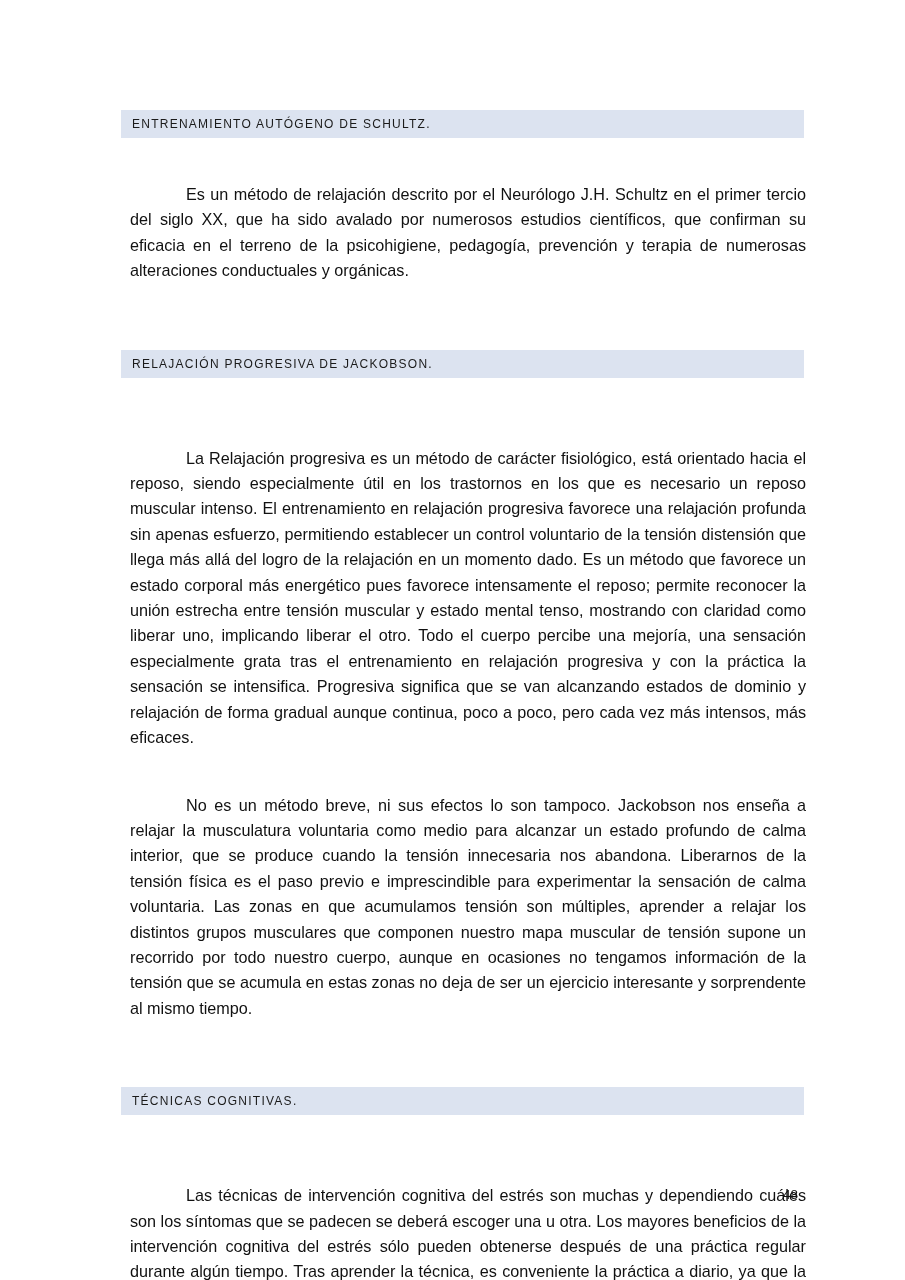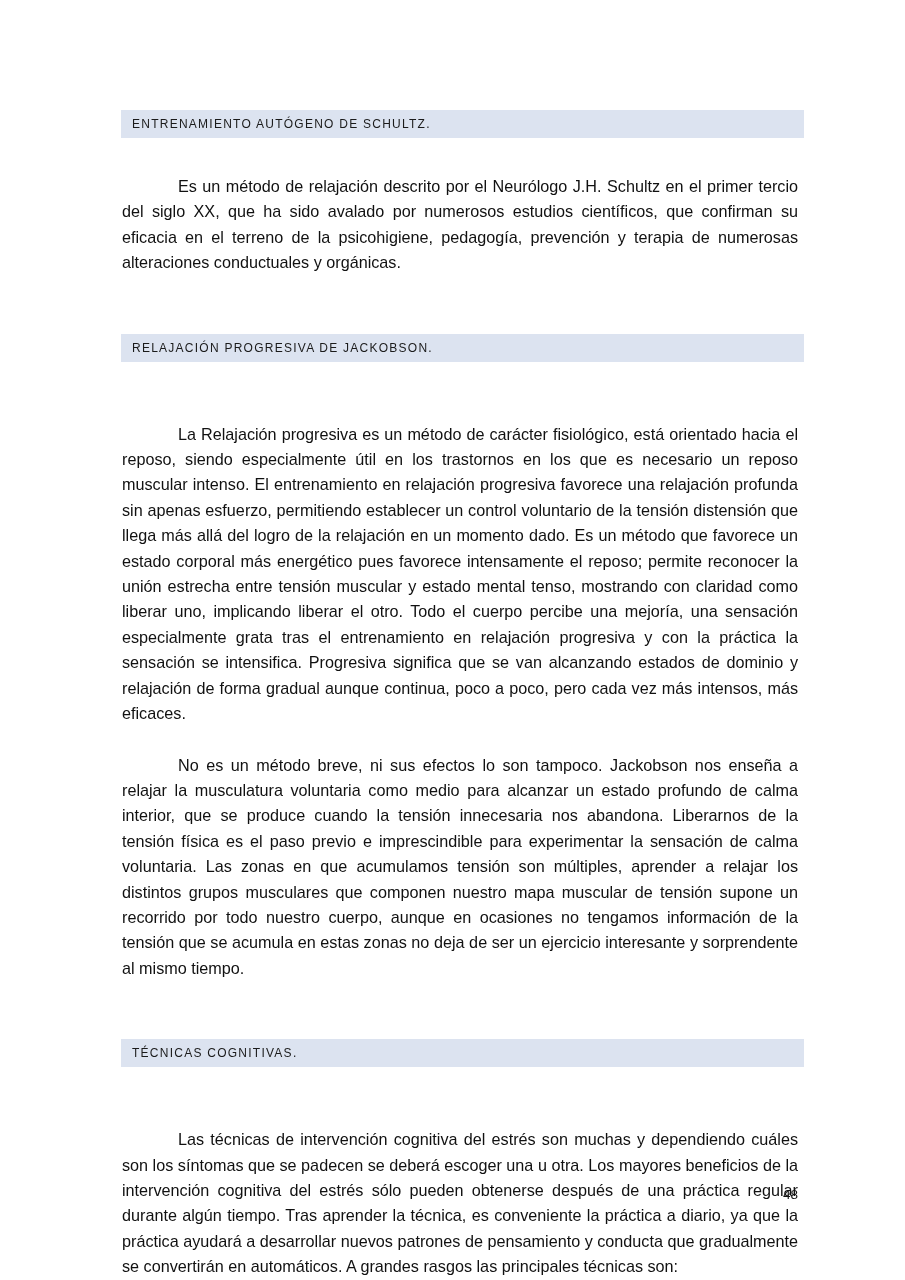--- a/index.html
+++ b/index.html
@@ -50,21 +50,21 @@
     display: block;
     white-space: nowrap;
   }
 
   
   p.body-par {
     font-size: 16.2px;
     line-height: 25.4px;
     text-align: justify;
     text-justify: inter-word;
-    margin: 0;
+    margin: 8px;
     color: #111111;
     width: 676px;
     hyphens: none;
   }
   p.body-par .indent {
     display: inline-block;
     width: 56px;
   }
   .gap-b { height: 36px; }
   .gap-d { height: 58px; }

